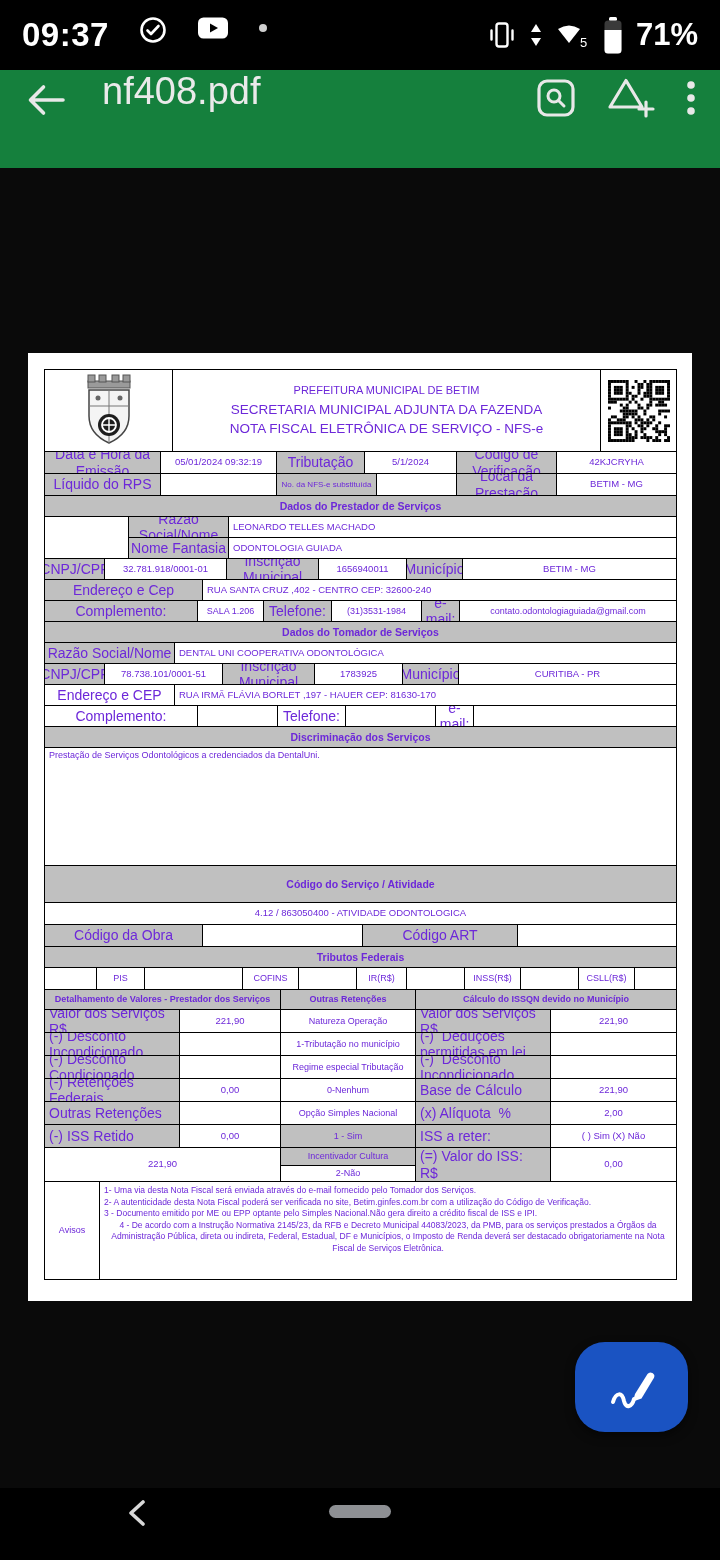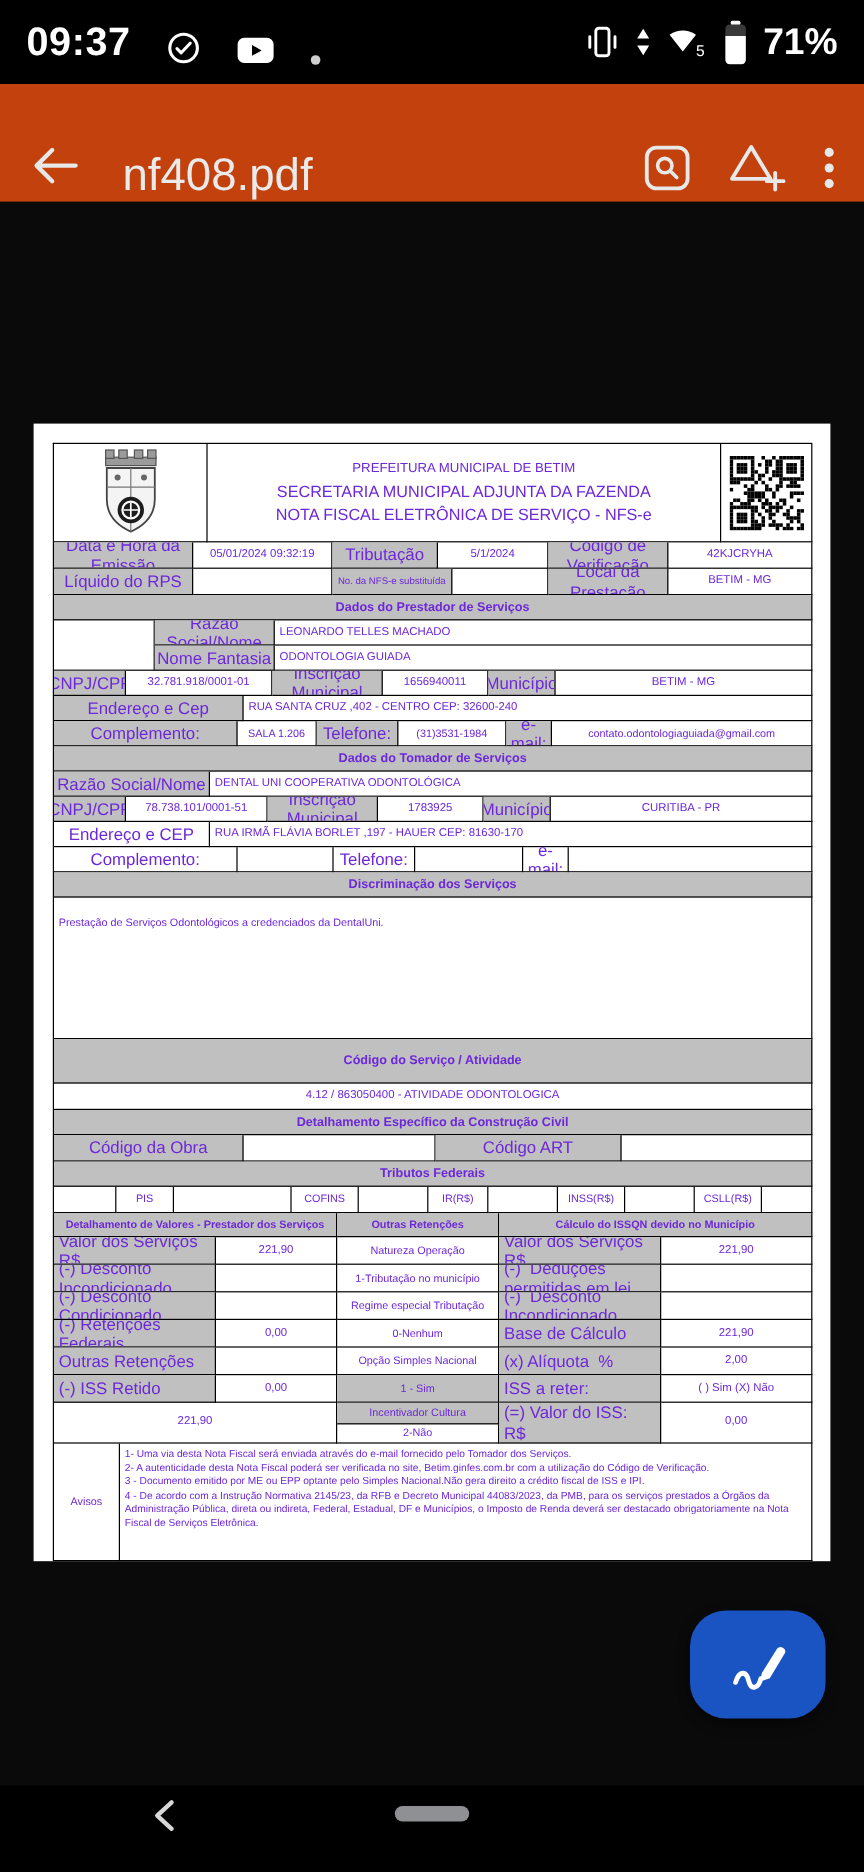--- a/index.html
+++ b/index.html
@@ -1,49 +1,49 @@
 <!DOCTYPE html>
 <html><head>
 <meta charset="utf-8">
 <style>
   html,body{margin:0;padding:0}
   body{width:720px;height:1560px;background:#000;font-family:"Liberation Sans",sans-serif}
   .screen{position:relative;width:720px;height:1560px;background:#0a0a0a;overflow:hidden}
   
   .status-bar{position:absolute;top:0;left:0;width:720px;height:70px;background:#000;display:flex;align-items:center;justify-content:space-between;padding:0 22px;box-sizing:border-box}
-  .sb-left{display:flex;align-items:flex-end;gap:30px}
+  .sb-left{display:flex;align-items:flex-start;gap:30px}
   .sb-time{color:#fff;font-size:33px;font-weight:700;letter-spacing:.5px}
   .sb-dot{width:8px;height:8px;border-radius:50%;background:#cfcfcf;margin-top:8px}
   .sb-right{display:flex;align-items:center;gap:13px}
   .sb-batt{color:#fff;font-size:31px;font-weight:700}
   
-  .app-bar{position:absolute;top:70px;left:0;width:720px;height:98px;background:#c2410c;display:flex;align-items:flex-end;padding:0 16px;box-sizing:border-box}
+  .app-bar{position:absolute;top:70px;left:0;width:720px;height:98px;background:#15803d;display:flex;align-items:flex-start;padding:0 16px;box-sizing:border-box}
   .icon-btn{background:none;border:none;padding:6px;display:flex;align-items:center;justify-content:center;cursor:pointer}
   .app-title{flex:1;margin-left:26px;color:#eaeaea;font-size:38px;font-weight:400;white-space:nowrap;overflow:hidden}
   .app-actions{display:flex;align-items:center;gap:16px}
   
   .sheet{position:absolute;left:28px;top:353px;width:664px;height:948px;background:#fff;padding:16px;box-sizing:border-box}
   .tbl{border-top:1px solid #000;border-left:1px solid #000;width:632px;color:#6d28d9}
   .row{display:flex}
   .c{border-right:1px solid #000;border-bottom:1px solid #000;box-sizing:border-box;display:flex;align-items:center;justify-content:center;text-align:center;overflow:hidden;font-size:9.5px;line-height:1.15}
   .g{background:#c0c0c0}
   .cl{justify-content:flex-start;text-align:left;padding-left:4px}
-  .top{align-items:flex-start;padding-top:16px}
+  .top{align-items:flex-start;padding-top:2px}
   .colc{flex-direction:column}
   .hdr{background:#c0c0c0;font-weight:bold;font-size:10.5px}
   .vh{background:#c0c0c0;font-weight:bold;font-size:9px}
   .f8{font-size:8px}.f85{font-size:14px}.f9{font-size:9px}
   .pre{white-space:pre-wrap}
   .org1{font-size:11px;margin-bottom:5px}
   .org2{font-size:13.5px;margin-bottom:4px}
   .org3{font-size:13.5px}
   .numlbl{font-size:11.5px;line-height:1.2;padding:0 4px}
   .numval{font-size:12px;margin-top:10px}
   .vl{width:135px}
-  .aviso-line{font-size:8.5px;line-height:11.5px;text-align:left}
+  .aviso-line{font-size:8.5px;line-height:11.5px;text-align:center}
   .avisos-text{flex-direction:column;align-items:flex-start;justify-content:flex-start;padding:3px 4px}
   
   .fab{position:absolute;left:575px;top:1342px;width:113px;height:90px;border-radius:30px;background:#1a53c2;border:none;display:flex;align-items:center;justify-content:center;cursor:pointer;box-shadow:0 4px 10px rgba(0,0,0,.5)}
   
   .nav-bar{position:absolute;left:0;top:1488px;width:720px;height:72px;background:#000}
   .nav-chevron{position:absolute;left:124px;top:10px}
   .nav-pill{position:absolute;left:329px;top:17px;width:62px;height:13px;border-radius:7px;background:#8e9094}
   .qr{width:62px;height:62px;fill:#000}
 </style>
 </head>
@@ -467,23 +467,20 @@
         <div class="c cl top f9" style="flex:1">Prestação de Serviços Odontológicos a credenciados da DentalUni.</div>
       </div>
 
       <div class="row" style="height:37px">
           <div class="c hdr" style="flex:1">Código do Serviço / Atividade</div>
         </div>
       <div class="row" style="height:22px">
         <div class="c" style="flex:1">4.12 / 863050400 - ATIVIDADE ODONTOLOGICA</div>
       </div>
 
-      <div class="row" style="height:21px">
-          <div class="c hdr" style="flex:1">Detalhamento Específico da Construção Civil</div>
-        </div>
       <div class="row" style="height:22px">
         <div class="c g f85" style="width:158px">Código da Obra</div>
         <div class="c" style="width:160px"></div>
         <div class="c g f85" style="width:155px">Código ART</div>
         <div class="c" style="flex:1"></div>
       </div>
 
       <div class="row" style="height:21px">
           <div class="c hdr" style="flex:1">Tributos Federais</div>
         </div>

